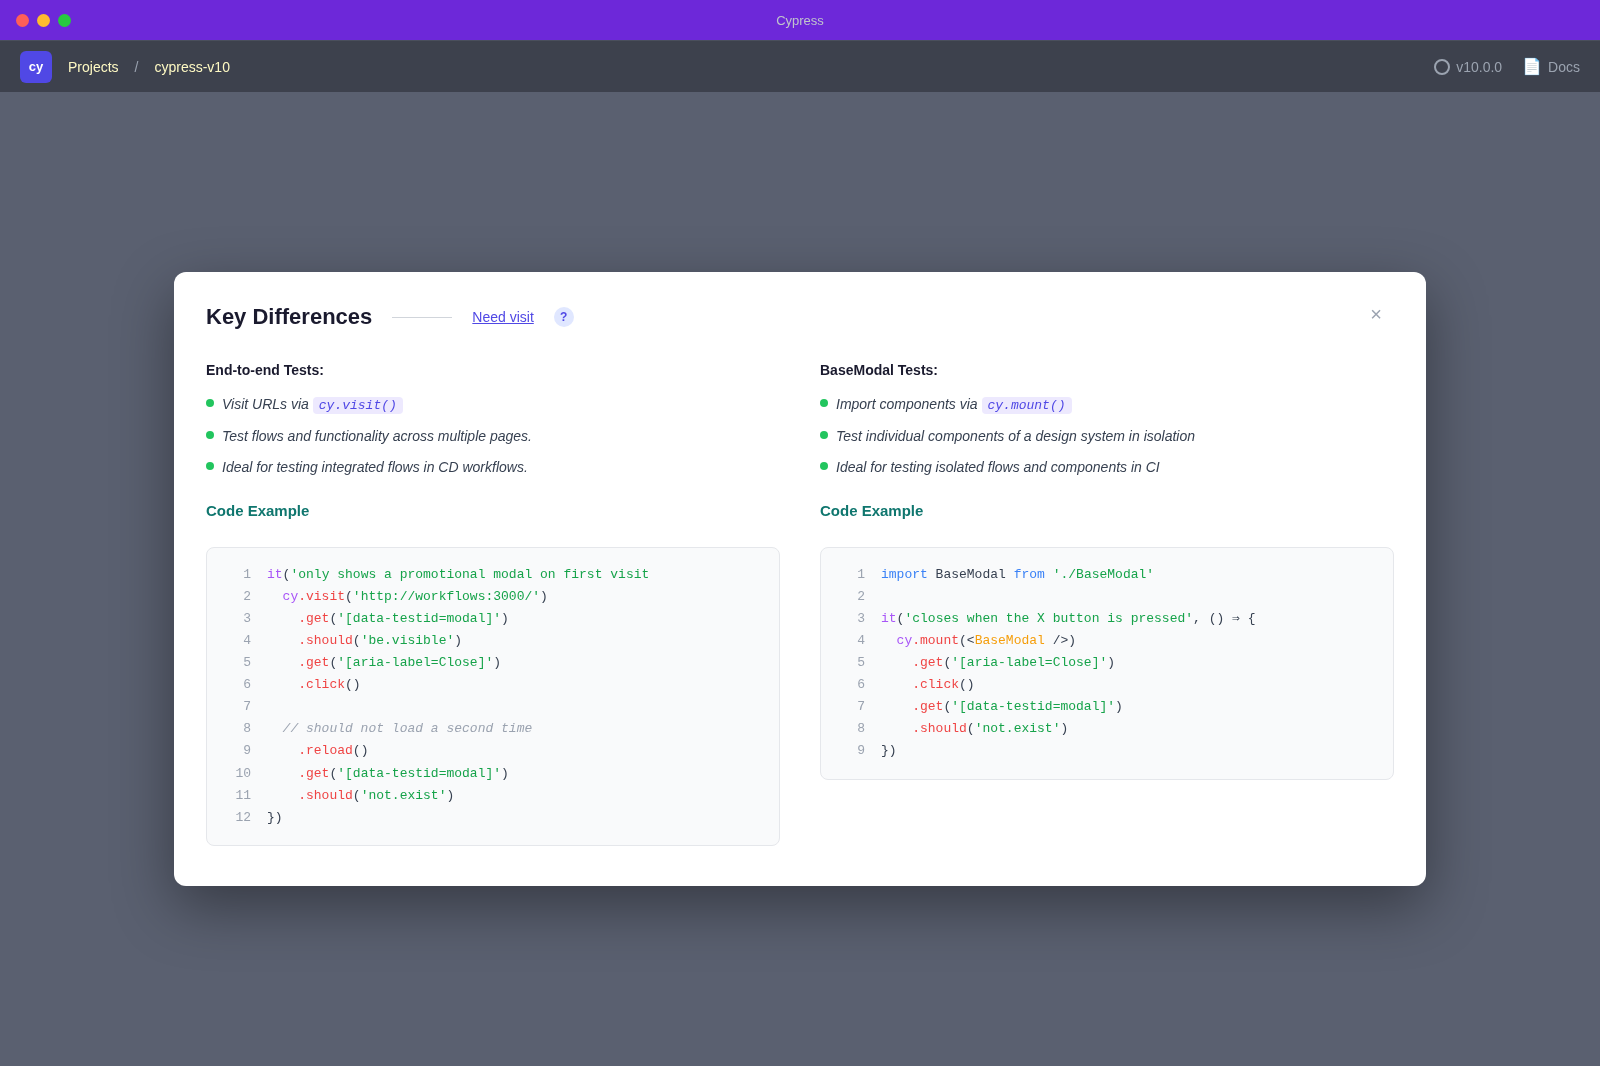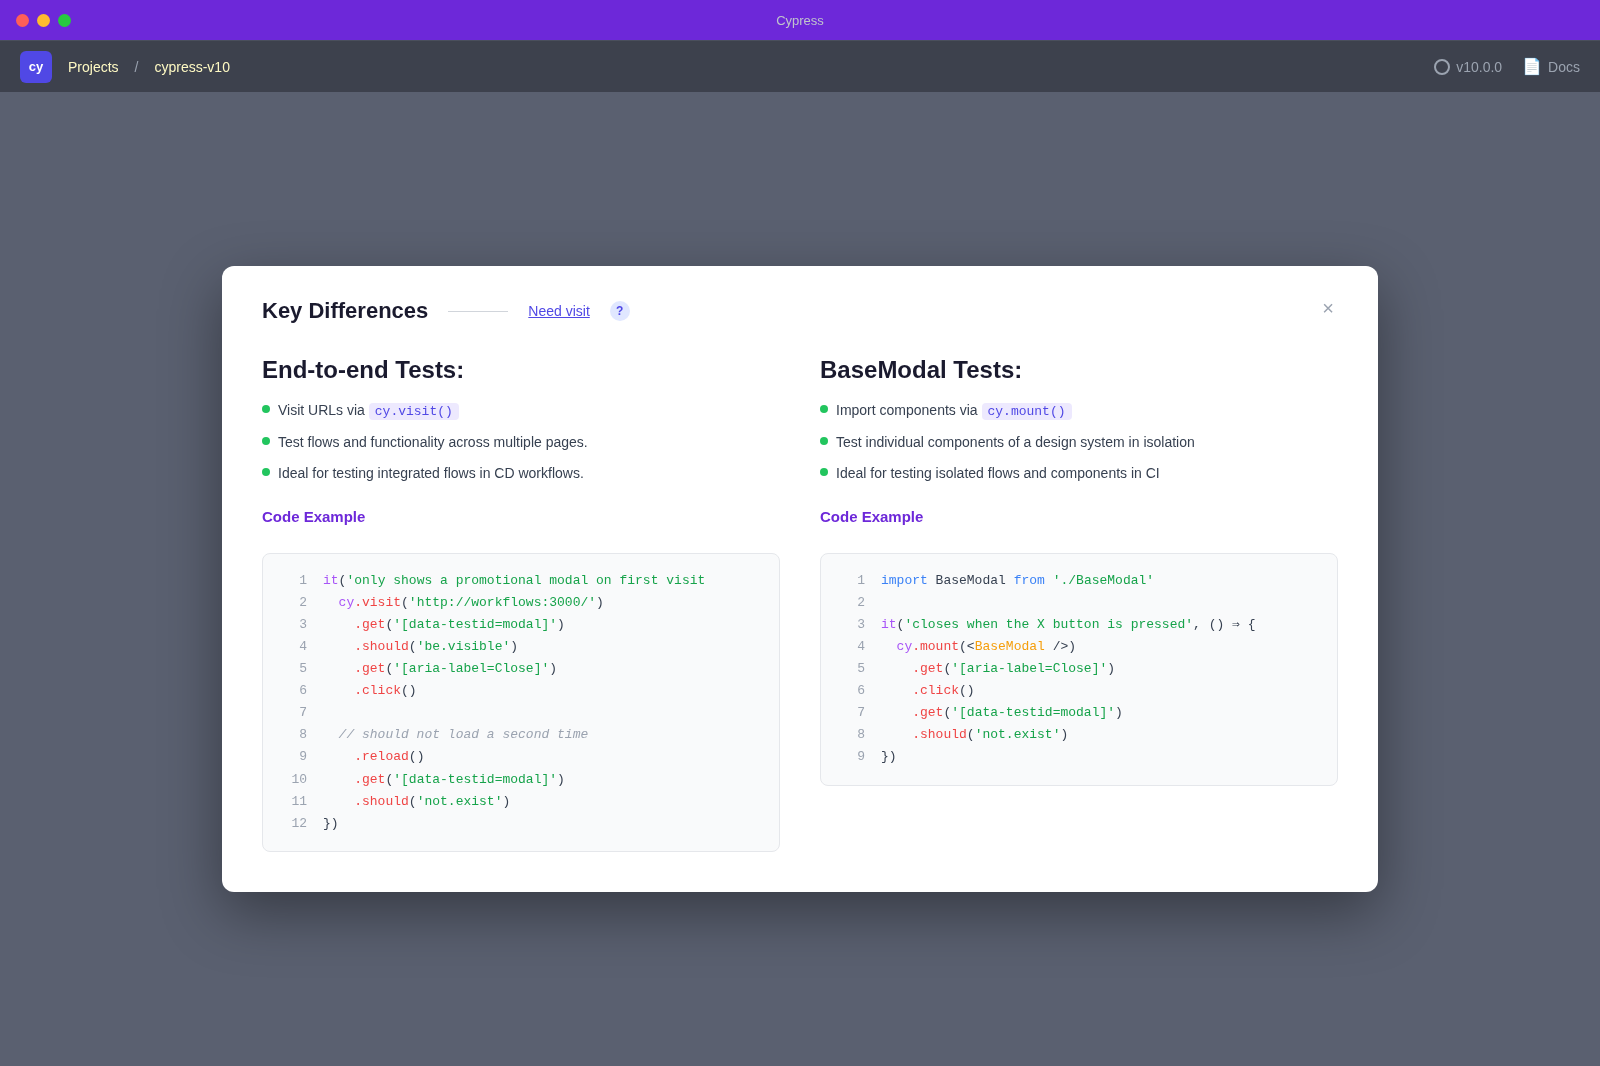--- a/index.html
+++ b/index.html
@@ -96,25 +96,25 @@
       width: 100%;
       height: calc(1066px - 92px);
       background: #5a6070;
       display: flex;
       align-items: center;
       justify-content: center;
     }
 
     
     .modal {
-      width: 1156px;
+      width: 1252px;
       background: #ffffff;
       border-radius: 12px;
       box-shadow: 0 20px 60px rgba(0,0,0,0.4);
-      padding: 32px 40px 40px;
+      padding: 32px 32px 40px;
       position: relative;
     }
 
     
     .modal-header {
       display: flex;
       align-items: center;
       gap: 20px;
       margin-bottom: 32px;
     }
@@ -164,28 +164,29 @@
 
     
     .modal-columns {
       display: grid;
       grid-template-columns: 1fr 1fr;
       gap: 40px;
     }
 
     
     .col-title {
-      font-size: 24px;
+      font-size: 14px;
       font-weight: 600;
       color: #1a1a2e;
       margin-bottom: 16px;
     }
     .bullet-list {
       list-style: none;
       margin-bottom: 24px;
+      font-style: italic;
     }
     .bullet-list li {
       display: flex;
       align-items: flex-start;
       gap: 8px;
       font-size: 14px;
       color: #374151;
       margin-bottom: 10px;
       line-height: 1.5;
     }
@@ -202,21 +203,21 @@
       color: #5048e5;
       padding: 1px 6px;
       border-radius: 4px;
       font-family: 'Courier New', monospace;
       font-size: 13px;
     }
 
     .code-example-title {
       font-size: 15px;
       font-weight: 600;
-      color: #6d28d9;
+      color: #0f766e;
       margin-bottom: 28px;
     }
 
     
     .code-block {
       background: #f9fafb;
       border: 1px solid #e5e7eb;
       border-radius: 8px;
       padding: 16px 0;
       overflow: hidden;

